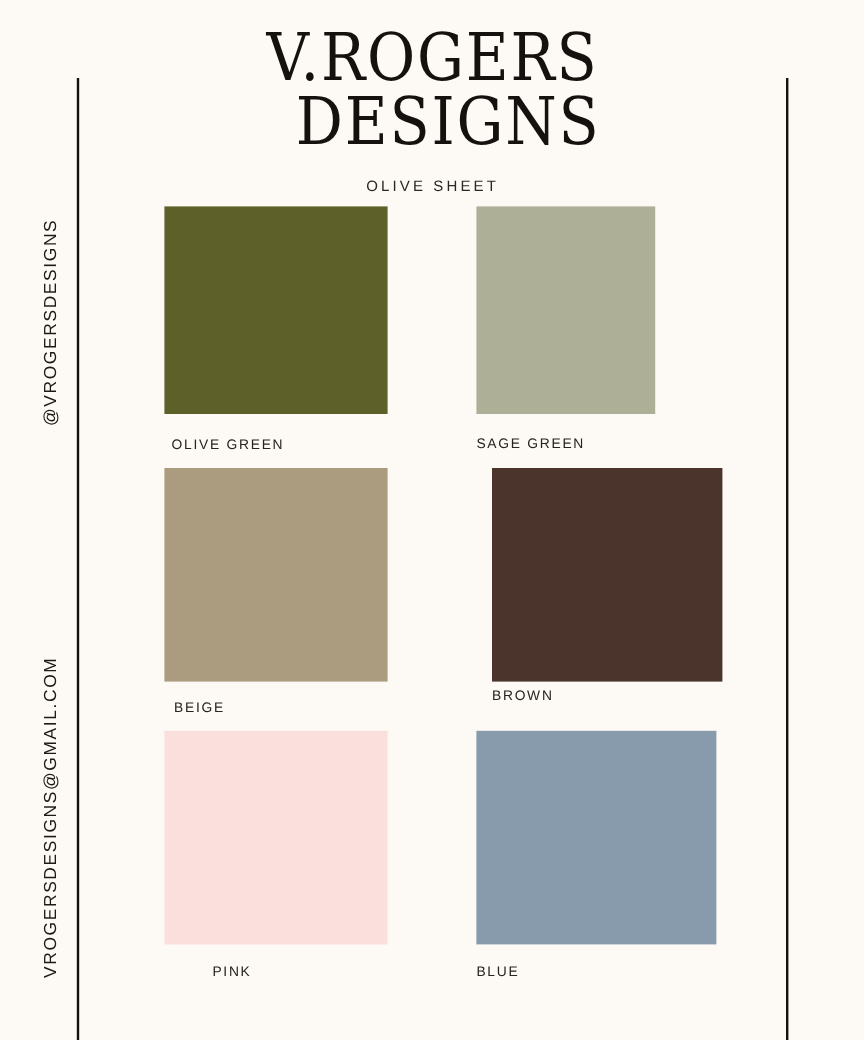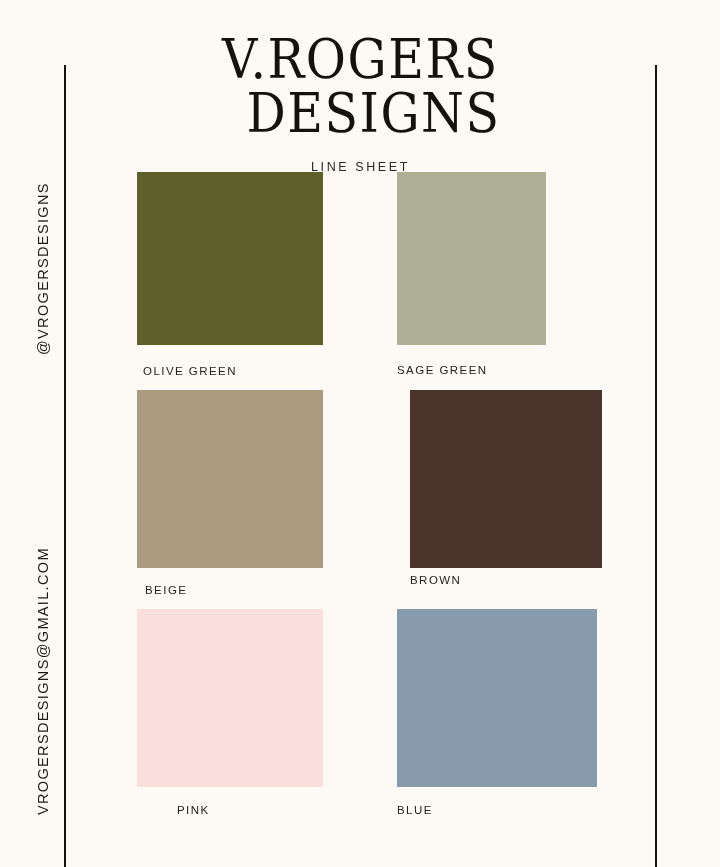--- a/index.html
+++ b/index.html
@@ -50,21 +50,21 @@
     position: absolute;
     left: 64px;
     right: 63px;
     top: 24px;
     text-align: center;
   }
   #brand-title {
     font-family: "DejaVu Serif", serif;
     color: #14110F;
     line-height: 0.92;
-    margin: 16px;
+    margin: 4px;
   }
   #brand-line-1 {
     display: block;
     font-size: 49px;
     letter-spacing: 1.5px;
     font-weight: 400;
     transform: scaleY(1.12);
     transform-origin: center bottom;
   }
   #brand-line-2 {
@@ -138,21 +138,21 @@
 </div>
 <div id="side-email" class="side-text">
   <span>VROGERSDESIGNS@GMAIL.COM</span>
 </div>
 
 <div id="header">
   <h1 id="brand-title">
     <span id="brand-line-1">V.ROGERS</span>
     <span id="brand-line-2">DESIGNS</span>
   </h1>
-  <p id="brand-subtitle">LINE SHEET</p>
+  <p id="brand-subtitle">OLIVE SHEET</p>
 </div>
 
 <div id="cell-olive-green" class="swatch-cell">
   <div class="swatch-chip" style="background: rgb(93, 97, 41);"></div>
   <span class="swatch-label">OLIVE GREEN</span>
 </div>
 
 <div id="cell-sage-green" class="swatch-cell">
   <div class="swatch-chip" style="background: rgb(173, 176, 150);"></div>
   <span class="swatch-label">SAGE GREEN</span>

